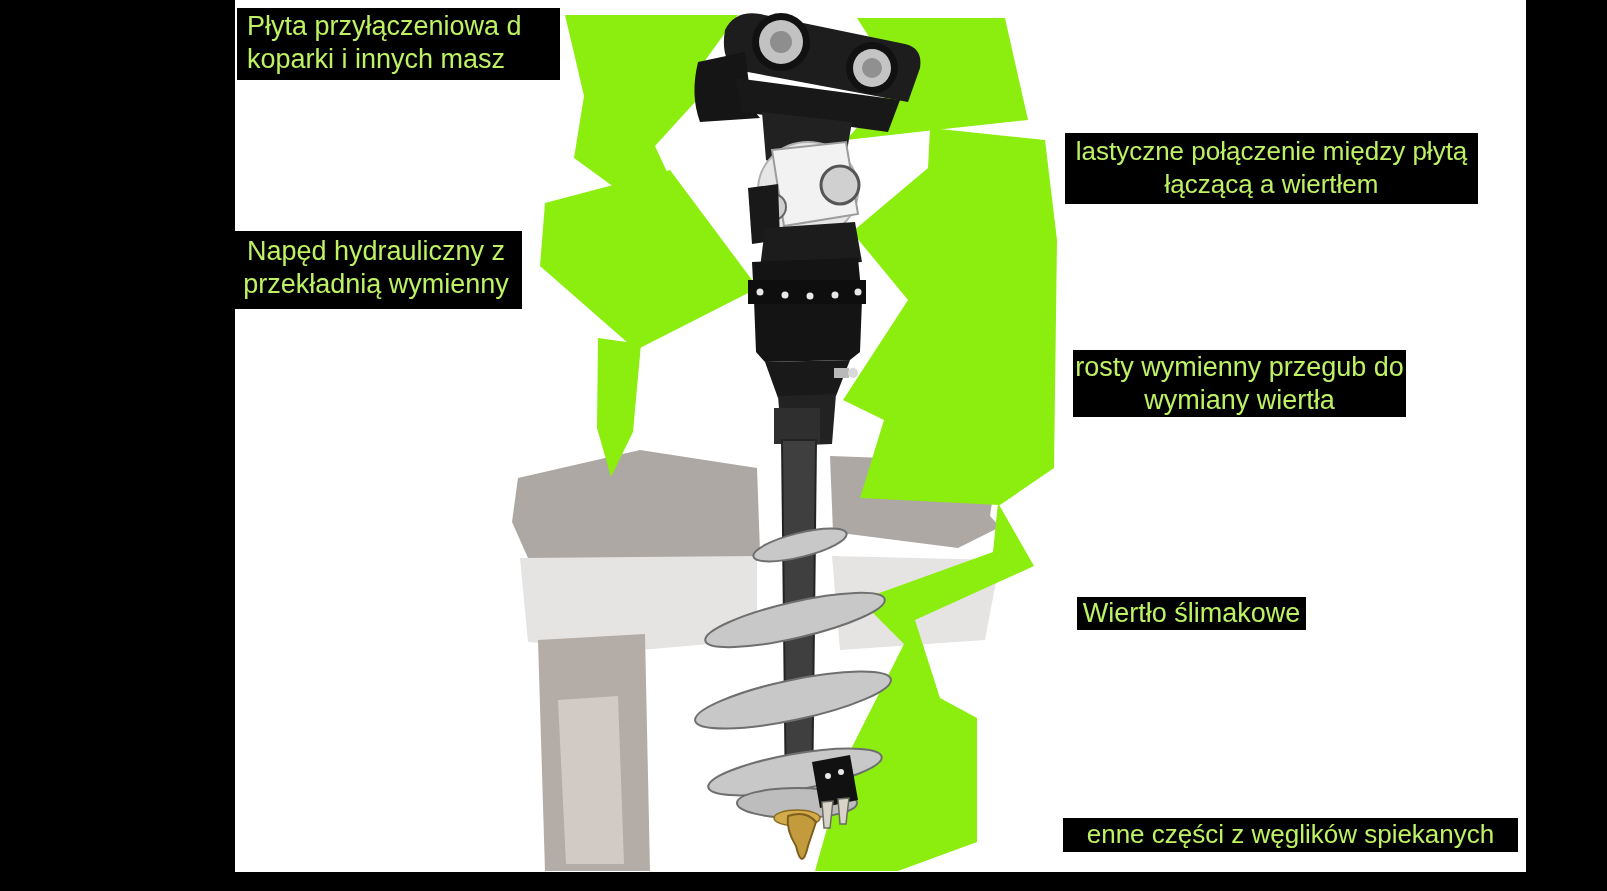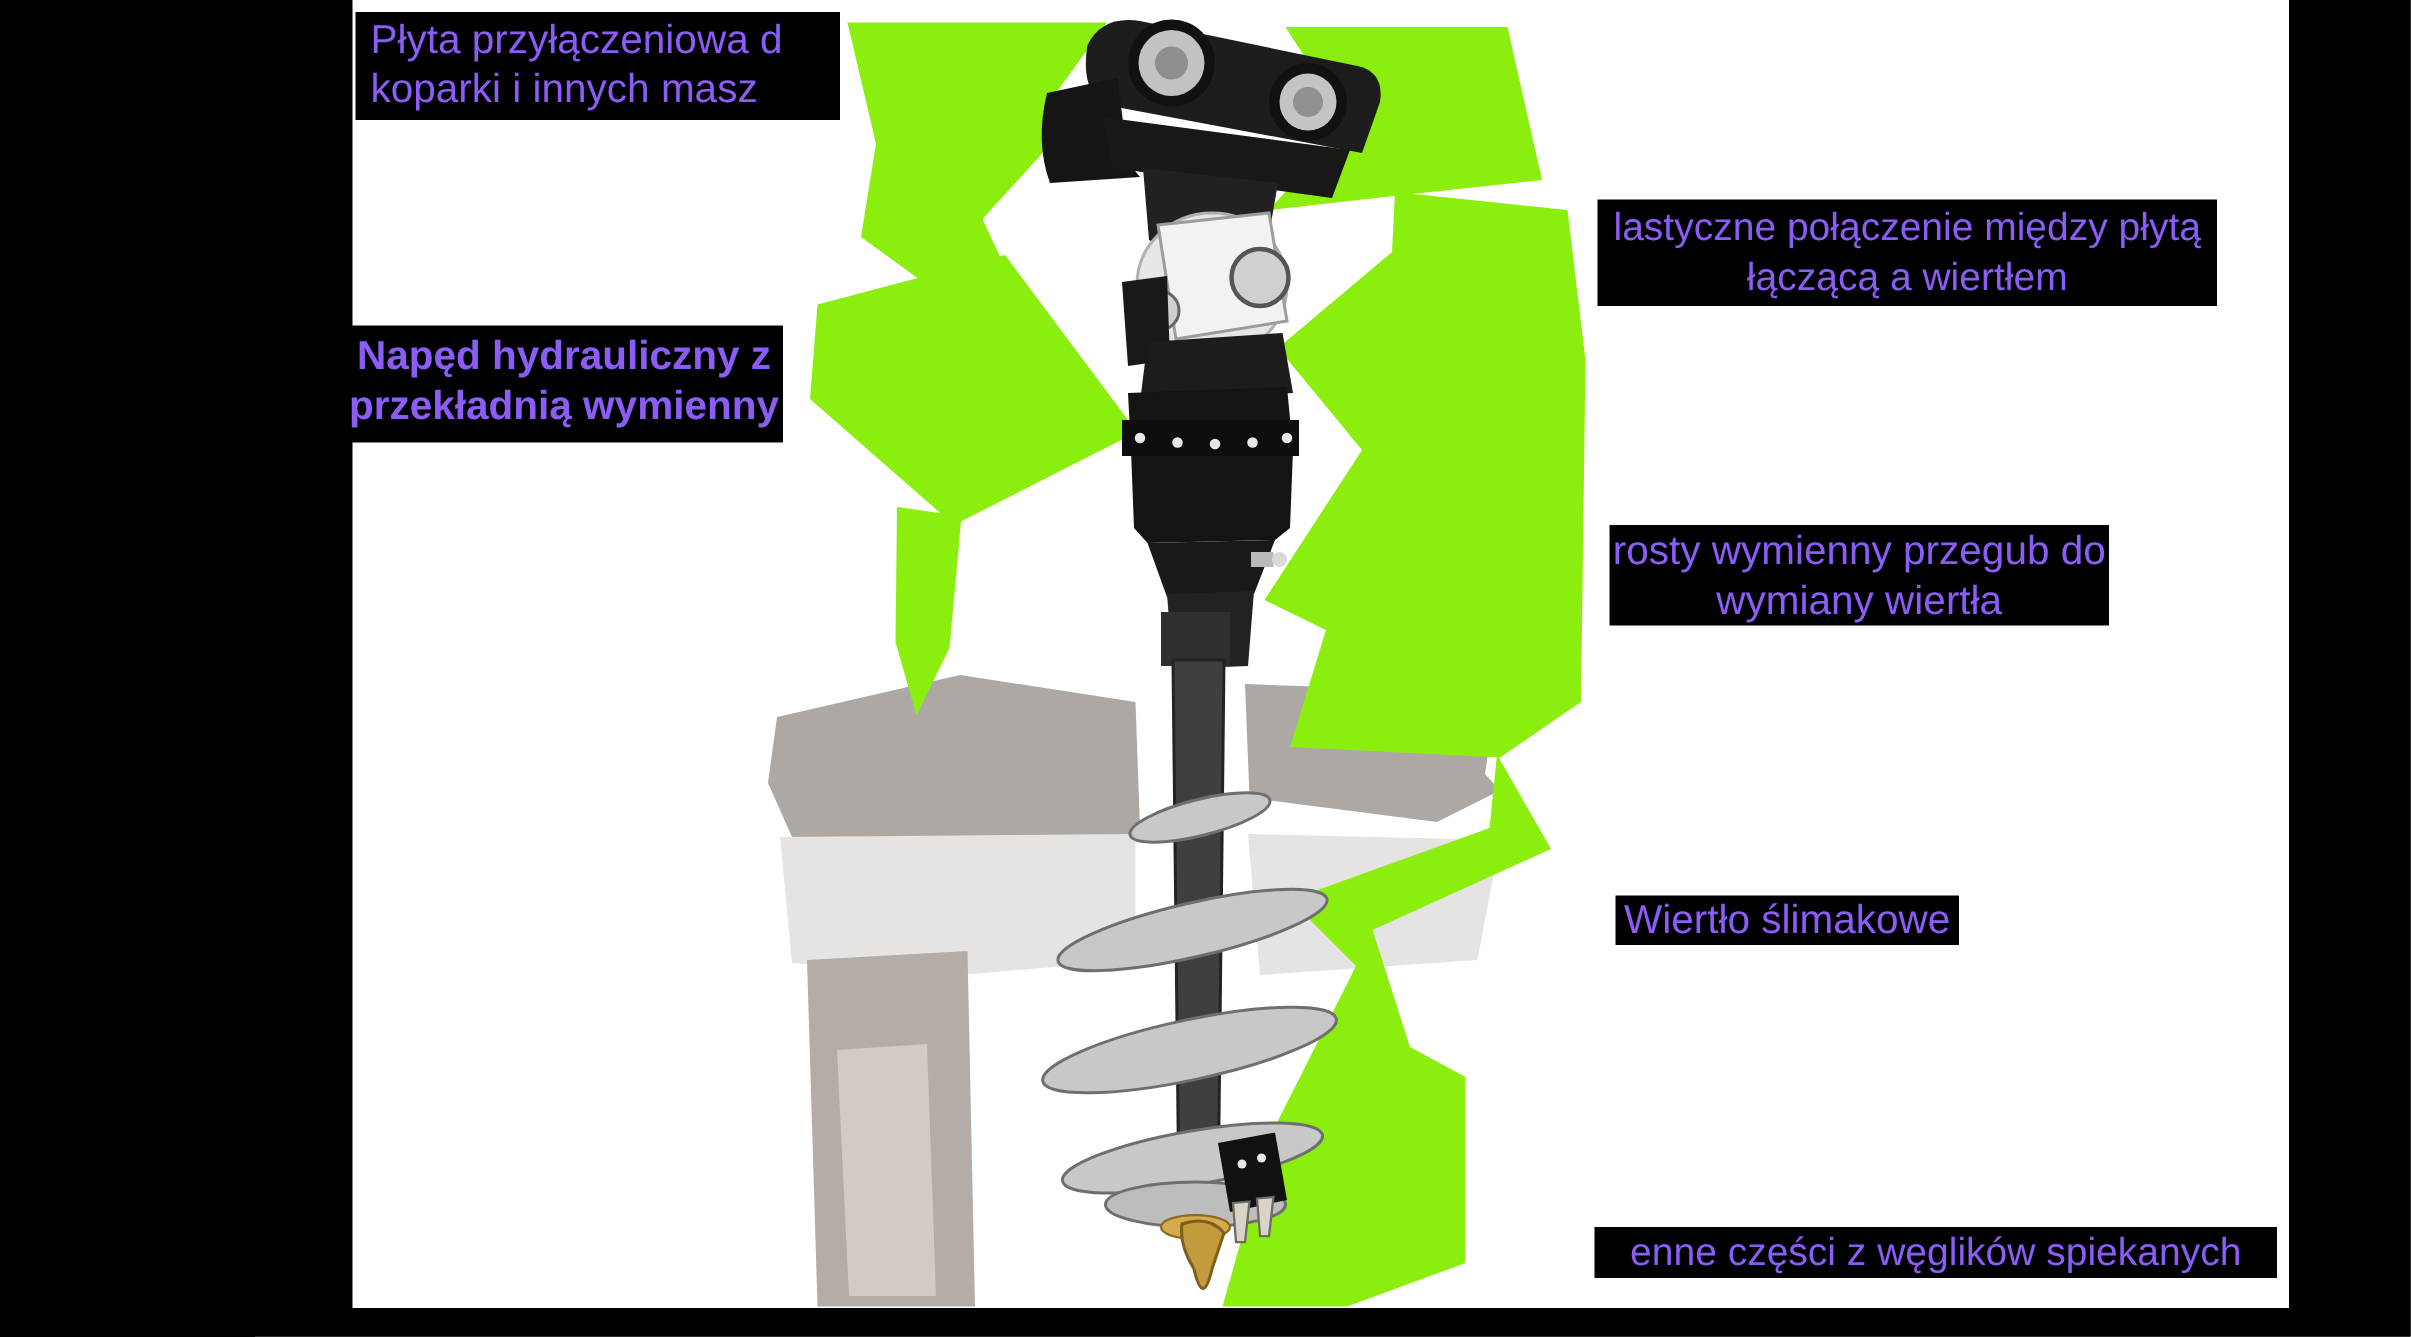--- a/index.html
+++ b/index.html
@@ -5,27 +5,27 @@
   html,body{margin:0;padding:0;background:#000;}
   .stage{
     position:relative;width:1607px;height:891px;background:#000;
     overflow:hidden;font-family:"Liberation Sans",sans-serif;
   }
   .photo-panel{
     position:absolute;left:235px;top:0;width:1291px;height:872px;background:#ffffff;
   }
   .art{position:absolute;left:0;top:0;width:1607px;height:891px;display:block;}
   .callout{
-    position:absolute;background:#000000;color:#8b5cf6;
+    position:absolute;background:#000000;color:#bef264;
     font-size:27px;line-height:33px;text-align:center;
     overflow:hidden;white-space:nowrap;z-index:5;
   }
   .callout span{display:block;}
   .callout-mounting-plate{left:237px;top:8px;width:313px;height:70px;text-align:left;padding:2px 0 0 10px;}
-  .callout-hydraulic-drive{left:230px;top:217px;width:292px;height:74px;padding-top:4px;font-weight:bold;}
+  .callout-hydraulic-drive{left:230px;top:231px;width:292px;height:74px;padding-top:4px;}
   .callout-flexible-coupling{left:1065px;top:133px;width:413px;height:69px;padding-top:2px;font-size:26px;}
   .callout-replaceable-joint{left:1073px;top:350px;width:333px;height:66px;padding-top:1px;}
   .callout-auger-bit{left:1077px;top:597px;width:229px;height:33px;}
   .callout-carbide-parts{left:1063px;top:818px;width:455px;height:34px;font-size:26px;}
 </style>
 </head>
 <body>
 
 <div class="stage">
 

